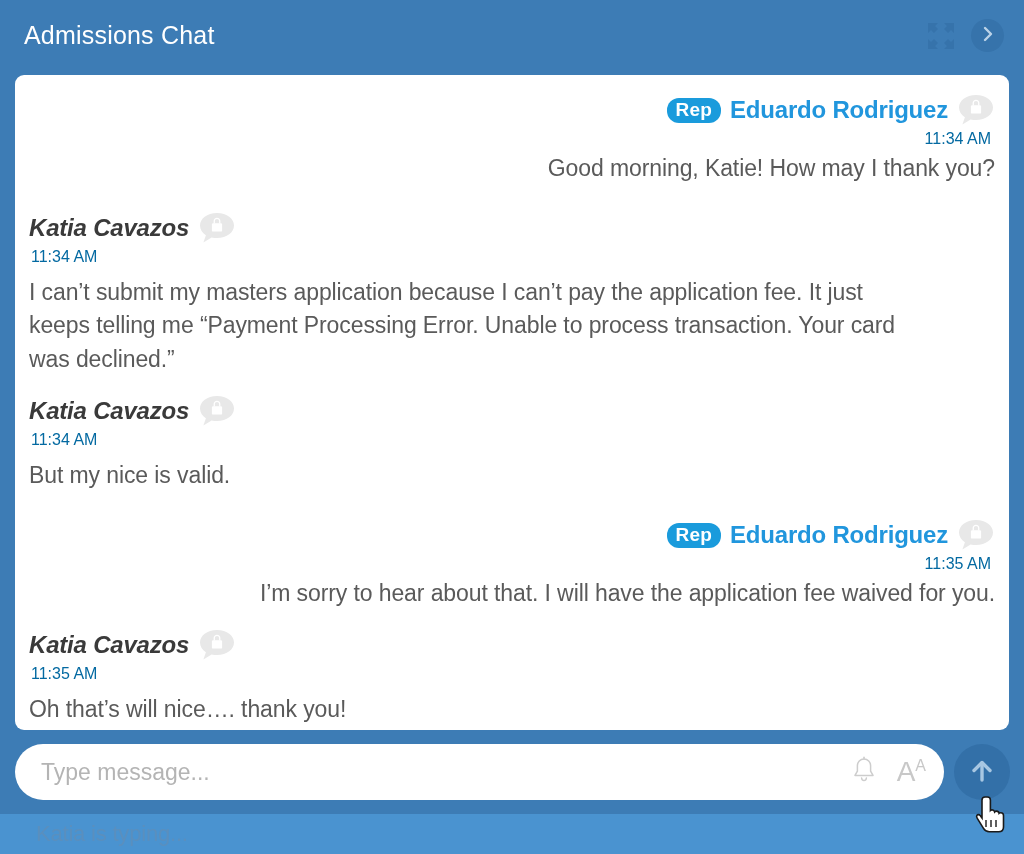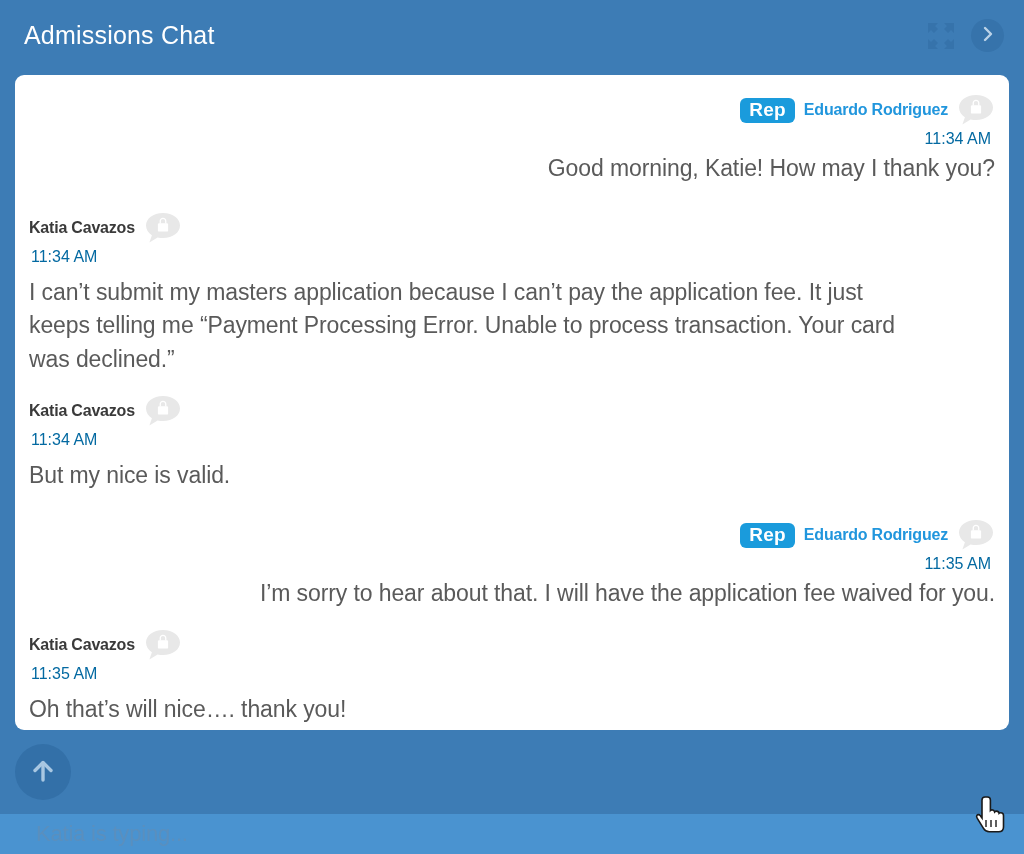--- a/index.html
+++ b/index.html
@@ -91,34 +91,34 @@
   .msg.left  { text-align: left; }
   .msg.right { text-align: right; }
 
   .msg-head {
     display: flex;
     align-items: center;
     gap: 9px;
     margin-bottom: 1px;
   }
   .msg.right .msg-head { justify-content: flex-end; }
-  .msg.left  .msg-head { justify-content: flex-start; }
+  .msg.left  .msg-head { justify-content: flex-start; font-style: italic; }
 
   .rep-badge {
     background: #1a9bdc;
     color: #ffffff;
     font-size: 19px;
     font-weight: bold;
-    border-radius: 6px;
+    border-radius: 12px;
     padding: 2px 9px 4px 9px;
     line-height: 1;
     letter-spacing: 0.2px;
   }
   .sender-name {
-    font-size: 16px;
+    font-size: 24px;
     font-weight: bold;
     line-height: 1.1;
     letter-spacing: -0.2px;
   }
   .sender-name.rep   { color: #2196dd; }
   .sender-name.guest { color: #3a3a3a; }
 
   .avatar {
     width: 38px;
     height: 34px;
@@ -343,20 +343,33 @@
           </span>
         </div>
         <div class="msg-time">11:35 AM</div>
         <p class="msg-body">Oh that’s will nice…. thank you!</p>
       </div>
 
     </div>
   </div>
 
   <div class="composer">
+    <div class="input-pill">
+      <input class="msg-input" type="text" placeholder="Type message..." style="">
+      <span class="pill-icons">
+        <span>
+          <svg width="26" height="28" viewBox="0 0 26 28" fill="none" stroke="#cdcdcd" stroke-width="1.5" stroke-linecap="round" stroke-linejoin="round" aria-hidden="true">
+            <path d="M13 3 C9.2 3 6.4 6 6.4 9.6 L6.4 15.2 L4 19.4 L22 19.4 L19.6 15.2 L19.6 9.6 C19.6 6 16.8 3 13 3 Z"></path>
+            <path d="M10.6 22 C10.8 23.6 11.8 24.6 13 24.6 C14.2 24.6 15.2 23.6 15.4 22"></path>
+            <path d="M13 3 L13 1.2"></path>
+          </svg>
+        </span>
+        <span class="font-size-icon"><span>A</span><sup>A</sup></span>
+      </span>
+    </div>
 
     <button class="send-btn">
       <span>
         <svg width="32" height="32" viewBox="0 0 32 32" fill="none" stroke="#a8c7e2" stroke-width="3.4" stroke-linecap="round" stroke-linejoin="round" aria-hidden="true">
           <line x1="16" y1="25" x2="16" y2="8"></line>
           <polyline points="8,15.5 16,7.5 24,15.5"></polyline>
         </svg>
       </span>
     </button>
 

